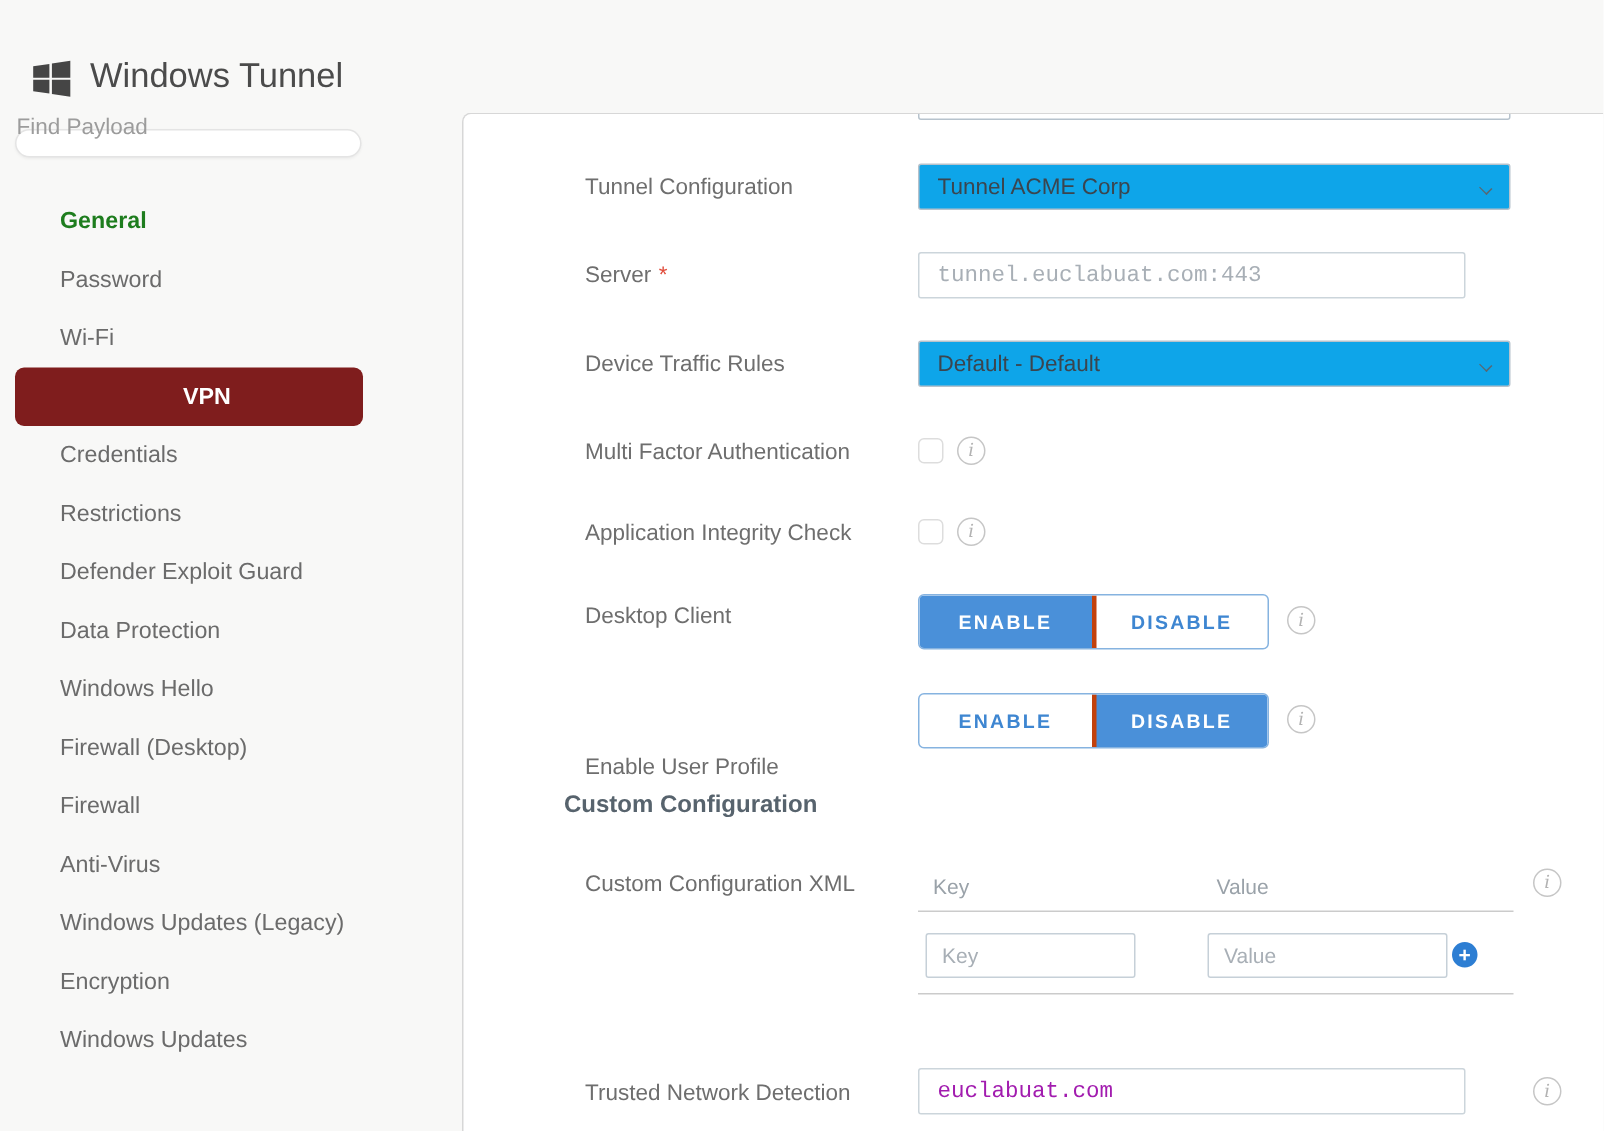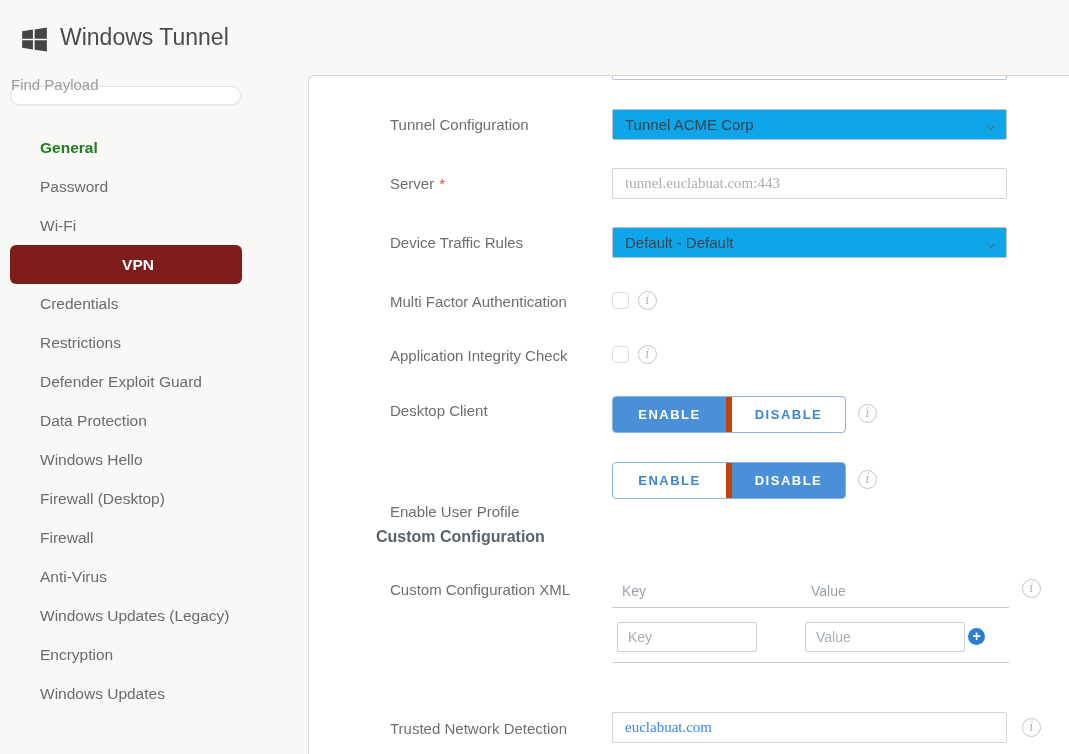--- a/index.html
+++ b/index.html
@@ -5,21 +5,21 @@
   * { margin:0; padding:0; box-sizing:border-box; }
   html,body { width:1069px; height:754px; overflow:hidden; }
   body {
     font-family:"Liberation Sans","DejaVu Sans",sans-serif;
     background:#f8f8f7;
     position:relative;
     color:#6b6b6b;
   }
 
   
-  .app-header { position:absolute; left:0; top:1px; width:100%; height:65px;padding-left:12px; }
+  .app-header { position:absolute; left:0; top:14px; width:100%; height:65px;padding-left:12px; }
   .win-logo { position:absolute; left:21px; top:25px; width:27px; height:27px; }
   .win-logo svg { display:block; width:100%; height:100%; }
   .app-title { position:absolute; left:60px; top:23px; font-size:23px; color:#4b4b4b; font-weight:400; }
 
   
   .search-box { position:absolute; left:10px; top:86px; width:231px; height:19px;
     background:#fff; border:1px solid #e4e4e4; border-radius:10px;
     box-shadow:0 1px 2px rgba(0,0,0,.05); }
   .search-label { position:absolute; left:11px; top:76px; font-size:15px; color:#9c9c9c; }
 
@@ -40,39 +40,39 @@
   .field-label { position:absolute; left:81px; font-size:15px; color:#6e6e6e; }
   .req { color:#e04b3a; margin-left:5px; }
 
   .dropdown { position:absolute; left:303px; width:395px; height:31px;
     border:1px solid #b6c2cc; border-radius:2px; background:#0ea5e9;
     font-size:15px; color:#3b454e; line-height:29px; padding:0 28px 0 12px; cursor:pointer; }
   .chevron { position:absolute; right:12px; top:12px; width:7px; height:7px;
     border-right:1.6px solid #5a6771; border-bottom:1.6px solid #5a6771;
     transform:rotate(45deg) scale(1,.8); }
 
-  .text-input { position:absolute; left:303px; width:395px; height:31px;
+  .text-input { position:absolute; left:303px; width:365px; height:31px;
     border:1px solid #ccd5db; border-radius:2px; background:#fff;
-    font-size:15px; color:#3b82f6; padding:0 12px;
-    font-family:Liberation Serif, serif; }
+    font-size:15px; color:#a21caf; padding:0 12px;
+    font-family:Liberation Mono, monospace; }
   .text-input::placeholder { color:#a8afb6; opacity:1; }
 
   .checkbox { position:absolute; left:303px; width:17px; height:17px;
     border:1px solid #ddd; border-radius:4px; background:#fff; cursor:pointer; }
 
   .info-icon { position:absolute; width:19px; height:19px; border:1px solid #c6c6c6;
     border-radius:50%; color:#b3b3b3; font-family:"DejaVu Serif",serif; font-style:italic;
     font-size:12px; text-align:center; line-height:17px; cursor:pointer; background:#fff; }
   .info-icon::after { content:"i"; }
 
   .toggle { position:absolute; left:303px; width:234px; height:37px;
     border:1px solid #86b3e0; border-radius:4px; overflow:hidden; display:flex; background:#fff;align-items:center; }
   .toggle .seg { flex:1; text-align:center; line-height:35px; font-size:13px; font-weight:bold;
     letter-spacing:1.5px; color:#3e86d1; cursor:pointer; }
-  .toggle .seg + .seg { border-left:6px solid #c2410c; }
+  .toggle .seg + .seg { border-left:3px solid #c2410c; }
   .toggle .seg.on { background:#4a90d9; color:#fff; }
 
   .section-heading { position:absolute; left:67px; top:452px; font-size:16px;
     font-weight:bold; color:#57636d; }
 
   .kv-header { position:absolute; font-size:14px; color:#9aa2a9; }
   .kv-line { position:absolute; left:303px; width:397px; height:1px; background:#cbcbcb; }
   .kv-input { position:absolute; height:30px; border:1px solid #c6d0d8; border-radius:2px;
     font-size:14px; color:#333b41; padding:0 10px; background:#fff;
     font-family:"Liberation Sans","DejaVu Sans",sans-serif; }

